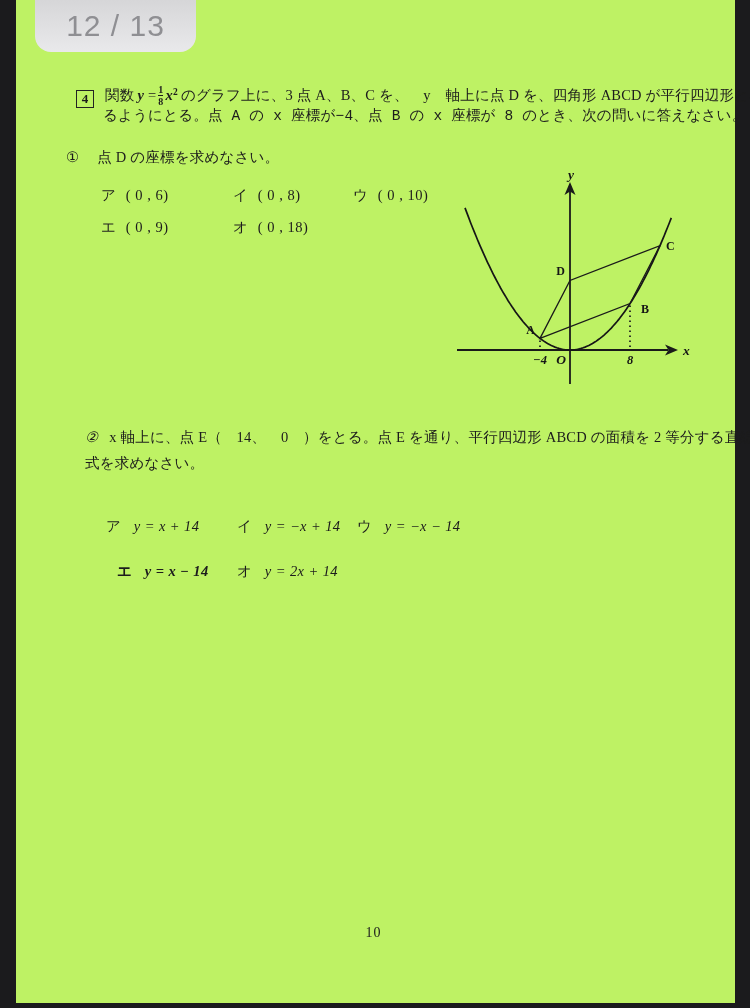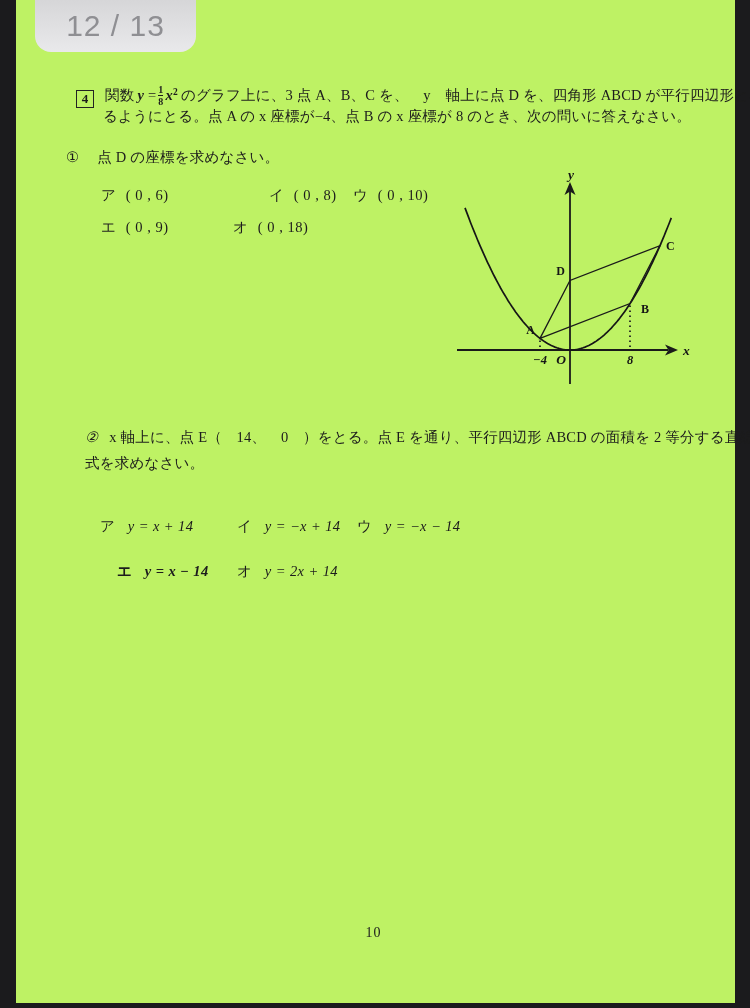--- a/index.html
+++ b/index.html
@@ -46,30 +46,30 @@
   <div class="page">
 
     <div class="badge">
       <span>12 / 13</span>
     </div>
 
     <div class="txt" style="left:60px;top:84px;">
       <span class="qbox">4</span><span>関数</span><span class="eq"><span class="mvar">y</span>
         <span>=</span><span class="frac"><span class="num">1</span><span class="den">8</span></span><span class="mvar">x</span><sup>2</sup></span><span>のグラフ上に、3 点 A、B、C を、　y　軸上に点 D を、四角形 ABCD が平行四辺形とな</span>
     </div>
-    <div class="txt" style="left:87px;top:108px;">るようにとる。点 A の x 座標が−4、点 B の x 座標が 8 のとき、次の問いに答えなさい。</div>
+    <div class="txt" style="left:87px;top:108px;font-family:Liberation Mono, monospace;">るようにとる。点 A の x 座標が−4、点 B の x 座標が 8 のとき、次の問いに答えなさい。</div>
 
     <div class="txt" style="left:50px;top:149px;">
       <span class="marker1">①</span><span>点 D の座標を求めなさい。</span>
     </div>
 
     <div class="opt" style="left:85px;top:186px;text-align:right;">
       <span class="key">ア</span><span class="coord">( 0 , 6)</span>
     </div>
-    <div class="opt" style="left:217px;top:186px;margin-left:36px;">
+    <div class="opt" style="left:217px;top:186px;">
       <span class="key">イ</span><span class="coord">( 0 , 8)</span>
     </div>
     <div class="opt" style="left:337px;top:186px;">
       <span class="key">ウ</span><span class="coord">( 0 , 10)</span>
     </div>
     <div class="opt" style="left:85px;top:218px;">
       <span class="key">エ</span><span class="coord">( 0 , 9)</span>
     </div>
     <div class="opt" style="left:217px;top:218px;">
       <span class="key">オ</span><span class="coord">( 0 , 18)</span>
@@ -93,21 +93,21 @@
         <text x="561" y="364" class="alabel" text-anchor="middle">O</text>
         <text x="540.0" y="364" class="tick">−4</text>
         <text x="630.0" y="364" class="tick">8</text>
       </svg>
 
     <div class="txt" style="left:69px;top:429px;">
       <span class="marker2">②</span><span>x 軸上に、点 E（　14、　0　）をとる。点 E を通り、平行四辺形 ABCD の面積を 2 等分する直線の</span>
     </div>
     <div class="txt" style="left:69px;top:455px;">式を求めなさい。</div>
 
-    <div class="opt g2" style="left:84px;top:517px;">
+    <div class="opt g2" style="left:90px;top:517px;">
       <span class="key">ア</span><span class="mi">y = x + 14</span>
     </div>
     <div class="opt g2" style="left:221px;top:517px;">
       <span class="key">イ</span><span class="mi">y = −x + 14</span>
     </div>
     <div class="opt g2" style="left:341px;top:517px;">
       <span class="key">ウ</span><span class="mi">y = −x − 14</span>
     </div>
     <div class="opt g2" style="left:101px;top:562px;font-weight:bold;">
       <span class="key">エ</span><span class="mi">y = x − 14</span>

